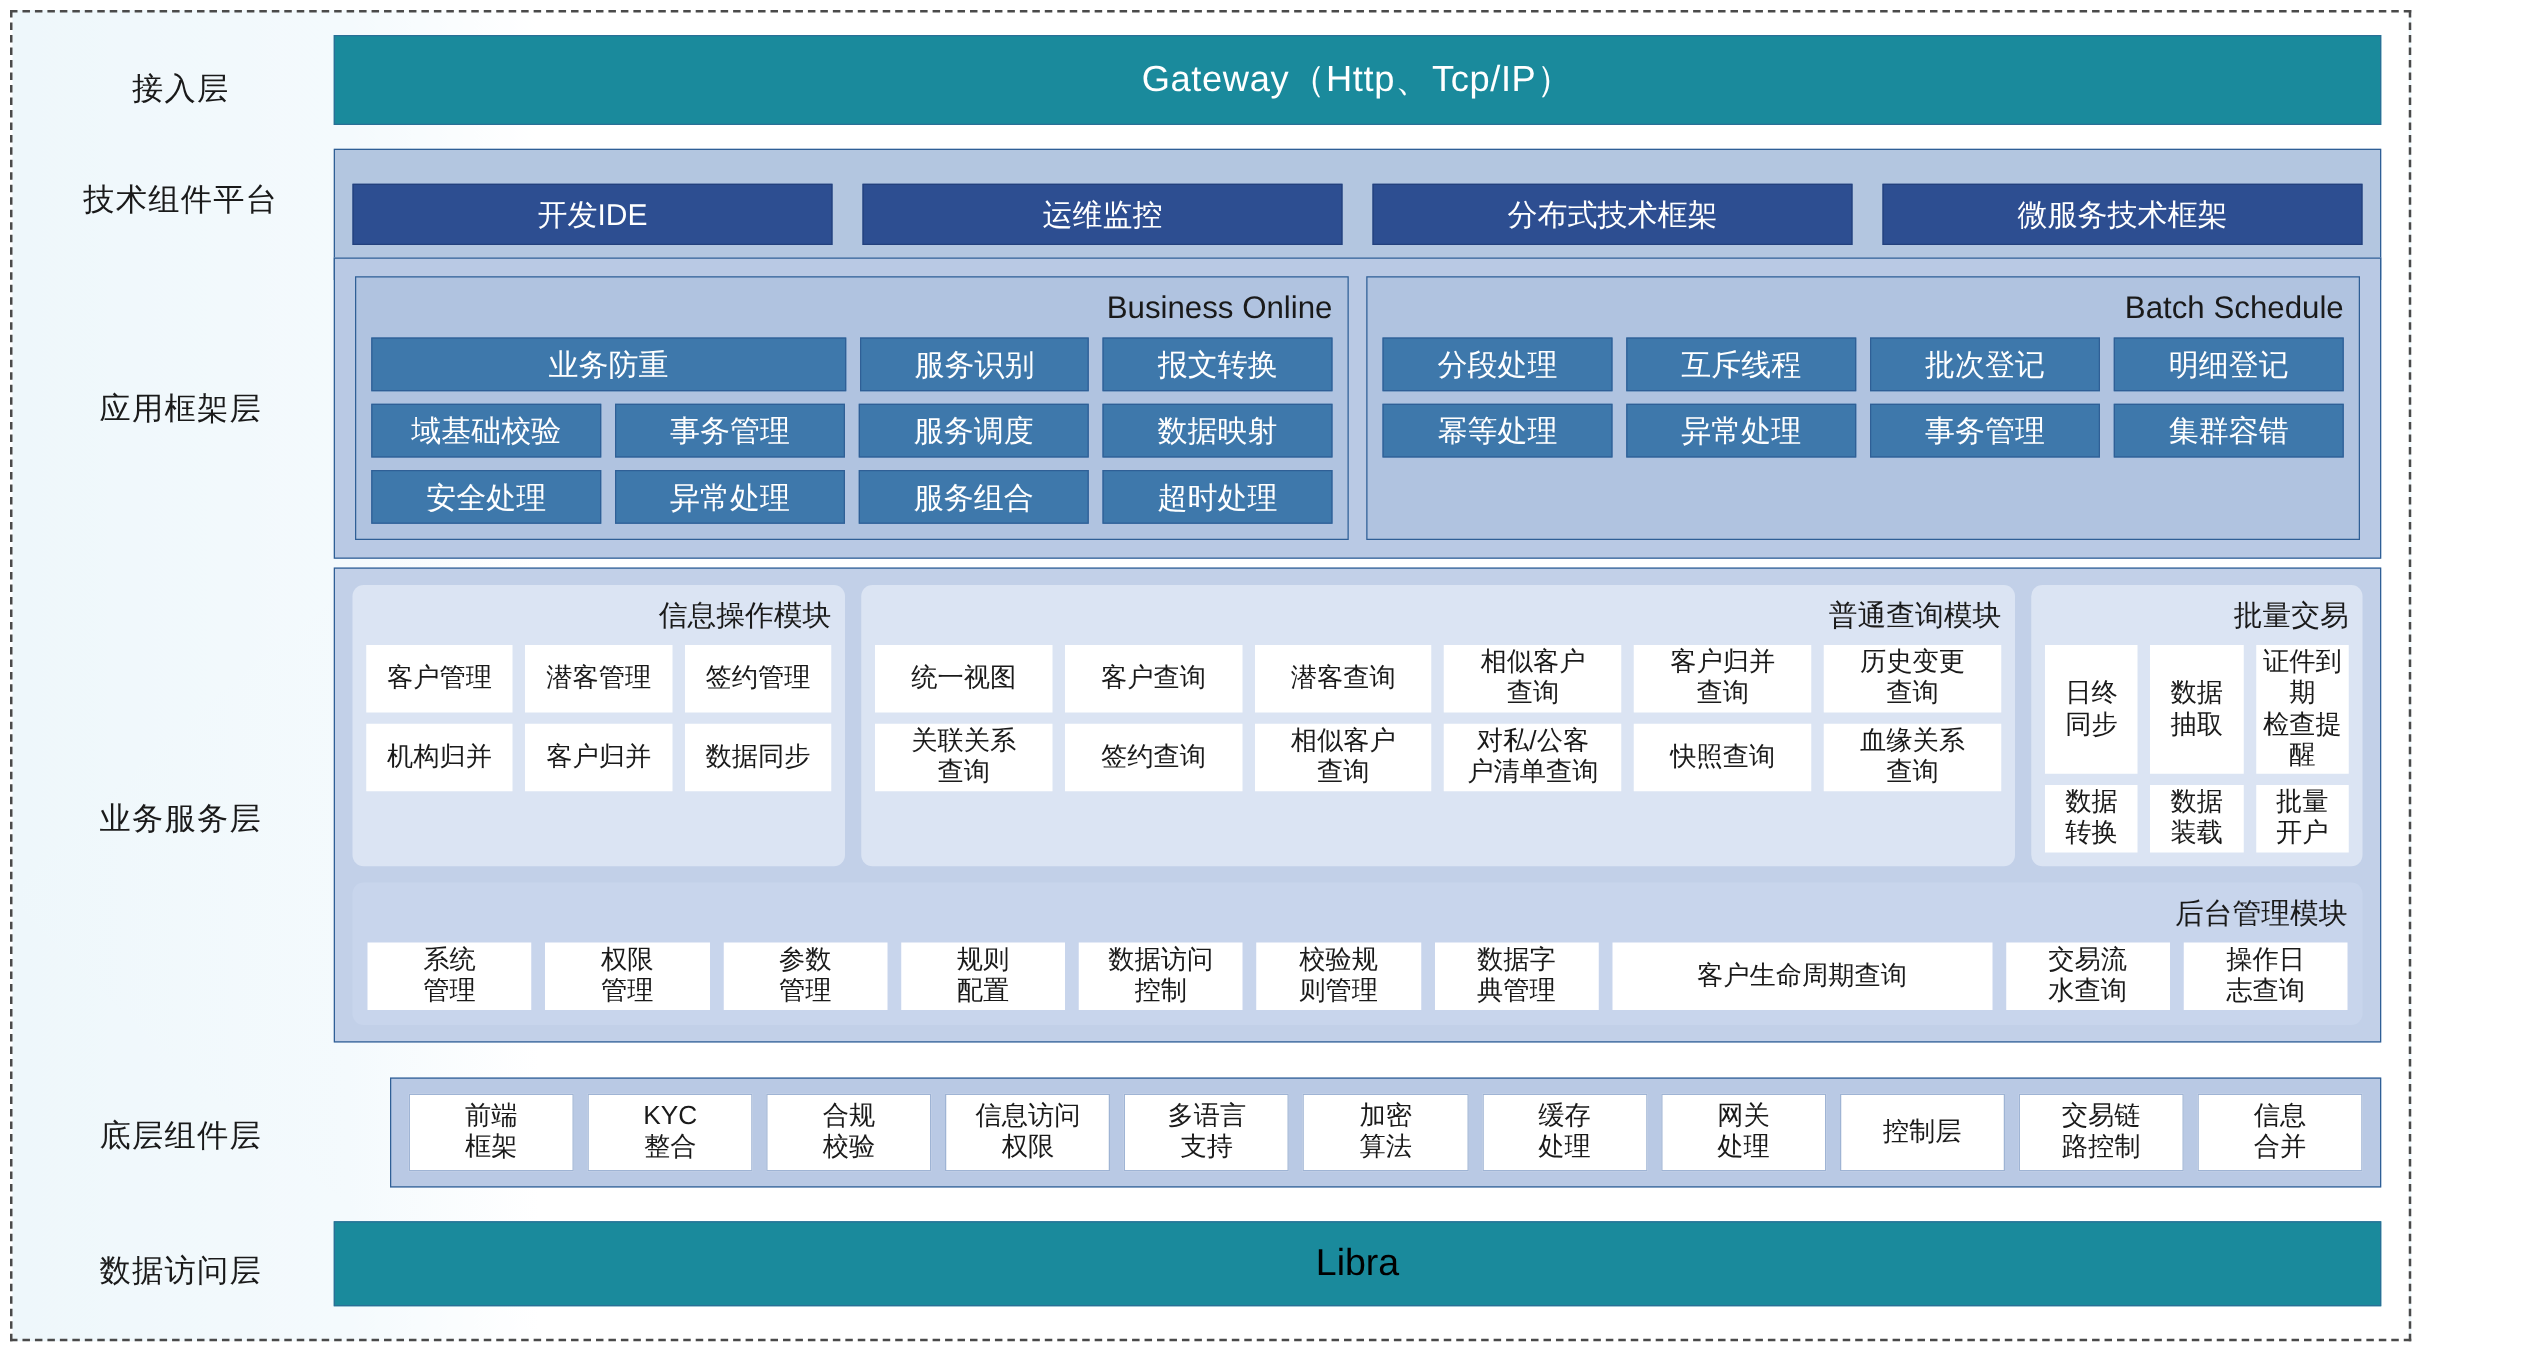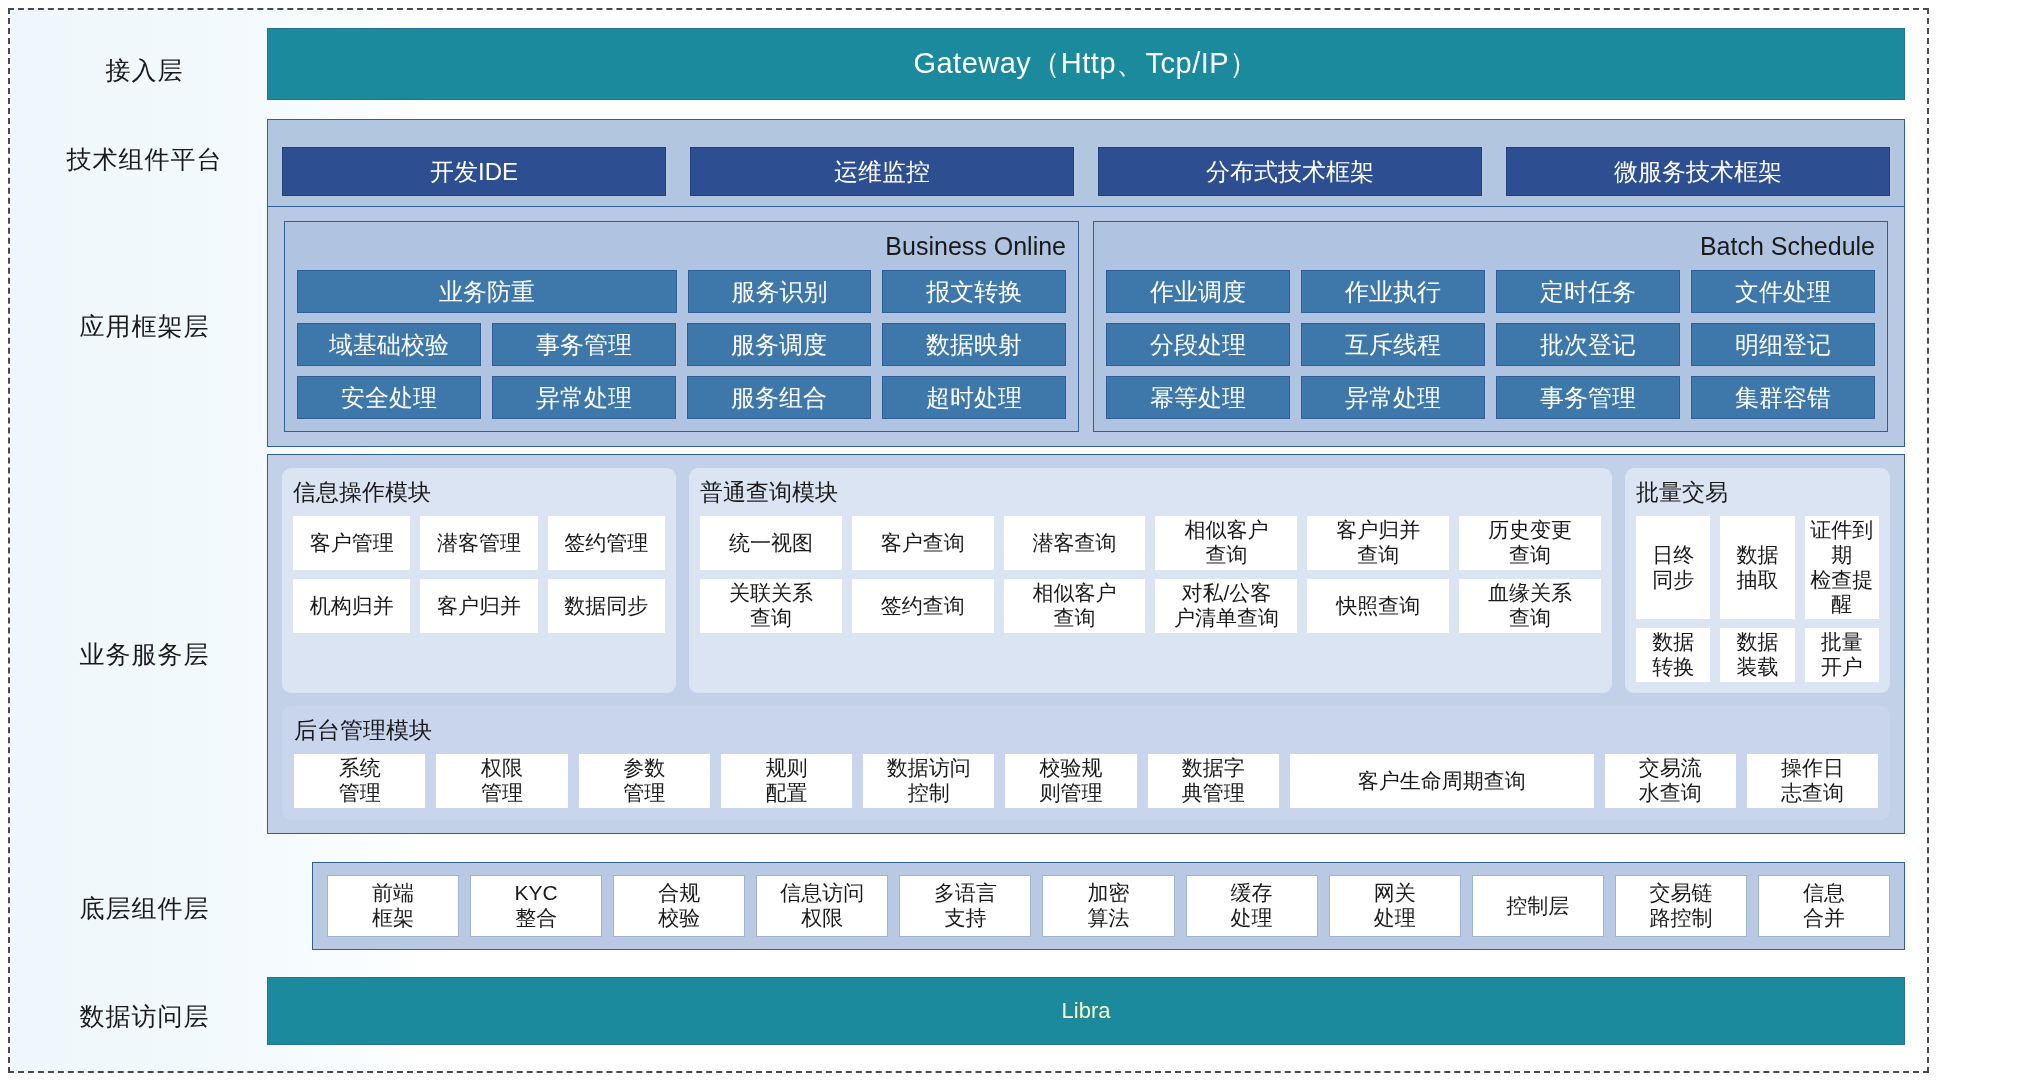--- a/index.html
+++ b/index.html
@@ -156,21 +156,21 @@
     background: #dbe4f3;
     border-radius: 9px;
     padding: 5px 11px 11px 11px;
     display: flex;
     flex-direction: column;
   }
   .svc-group.info { flex: 0 0 372px; }
   .svc-group.query { flex: 1 1 auto; }
   .svc-group.batch { flex: 0 0 243px; }
   .svc-title {
-    text-align: left;
+    text-align: right;
     font-size: 23px;
     color: #1a1a1a;
     padding: 4px 0 8px 0;
   }
   .svc-rows {
     display: flex;
     flex-direction: column;
     gap: 9px;
   }
   .svc-row {
@@ -231,22 +231,22 @@
   }
 
   
   .libra-bar {
     background: #1a8a9c;
     border: 1px solid #2a6f96;
     height: 66px;
     display: flex;
     align-items: center;
     justify-content: center;
-    color: #fef9c3;
-    font-size: 22px;
+    color: #000000;
+    font-size: 30px;
   }
 
   .row-gateway { height: 84px; }
   .row-tech { height: 80px; }
   .row-appfw { flex: 0 0 228px; }
   .row-svc { flex: 1 1 auto; }
   .row-base { height: 92px; gap: 45px; }
   .row-data { height: 78px; margin-top: 16px; }
 </style>
 </head>
@@ -297,26 +297,20 @@
                     <div class="fw-cell">安全处理</div>
                     <div class="fw-cell">异常处理</div>
                     <div class="fw-cell">服务组合</div>
                     <div class="fw-cell">超时处理</div>
                   </div>
                 </div>
               </div>
               <div class="appfw-group">
                 <div class="group-title">Batch Schedule</div>
                 <div class="grid-rows">
-                  <div class="grid-row">
-                    <div class="fw-cell">作业调度</div>
-                    <div class="fw-cell">作业执行</div>
-                    <div class="fw-cell">定时任务</div>
-                    <div class="fw-cell">文件处理</div>
-                  </div>
                   <div class="grid-row">
                     <div class="fw-cell">分段处理</div>
                     <div class="fw-cell">互斥线程</div>
                     <div class="fw-cell">批次登记</div>
                     <div class="fw-cell">明细登记</div>
                   </div>
                   <div class="grid-row">
                     <div class="fw-cell">幂等处理</div>
                     <div class="fw-cell">异常处理</div>
                     <div class="fw-cell">事务管理</div>

